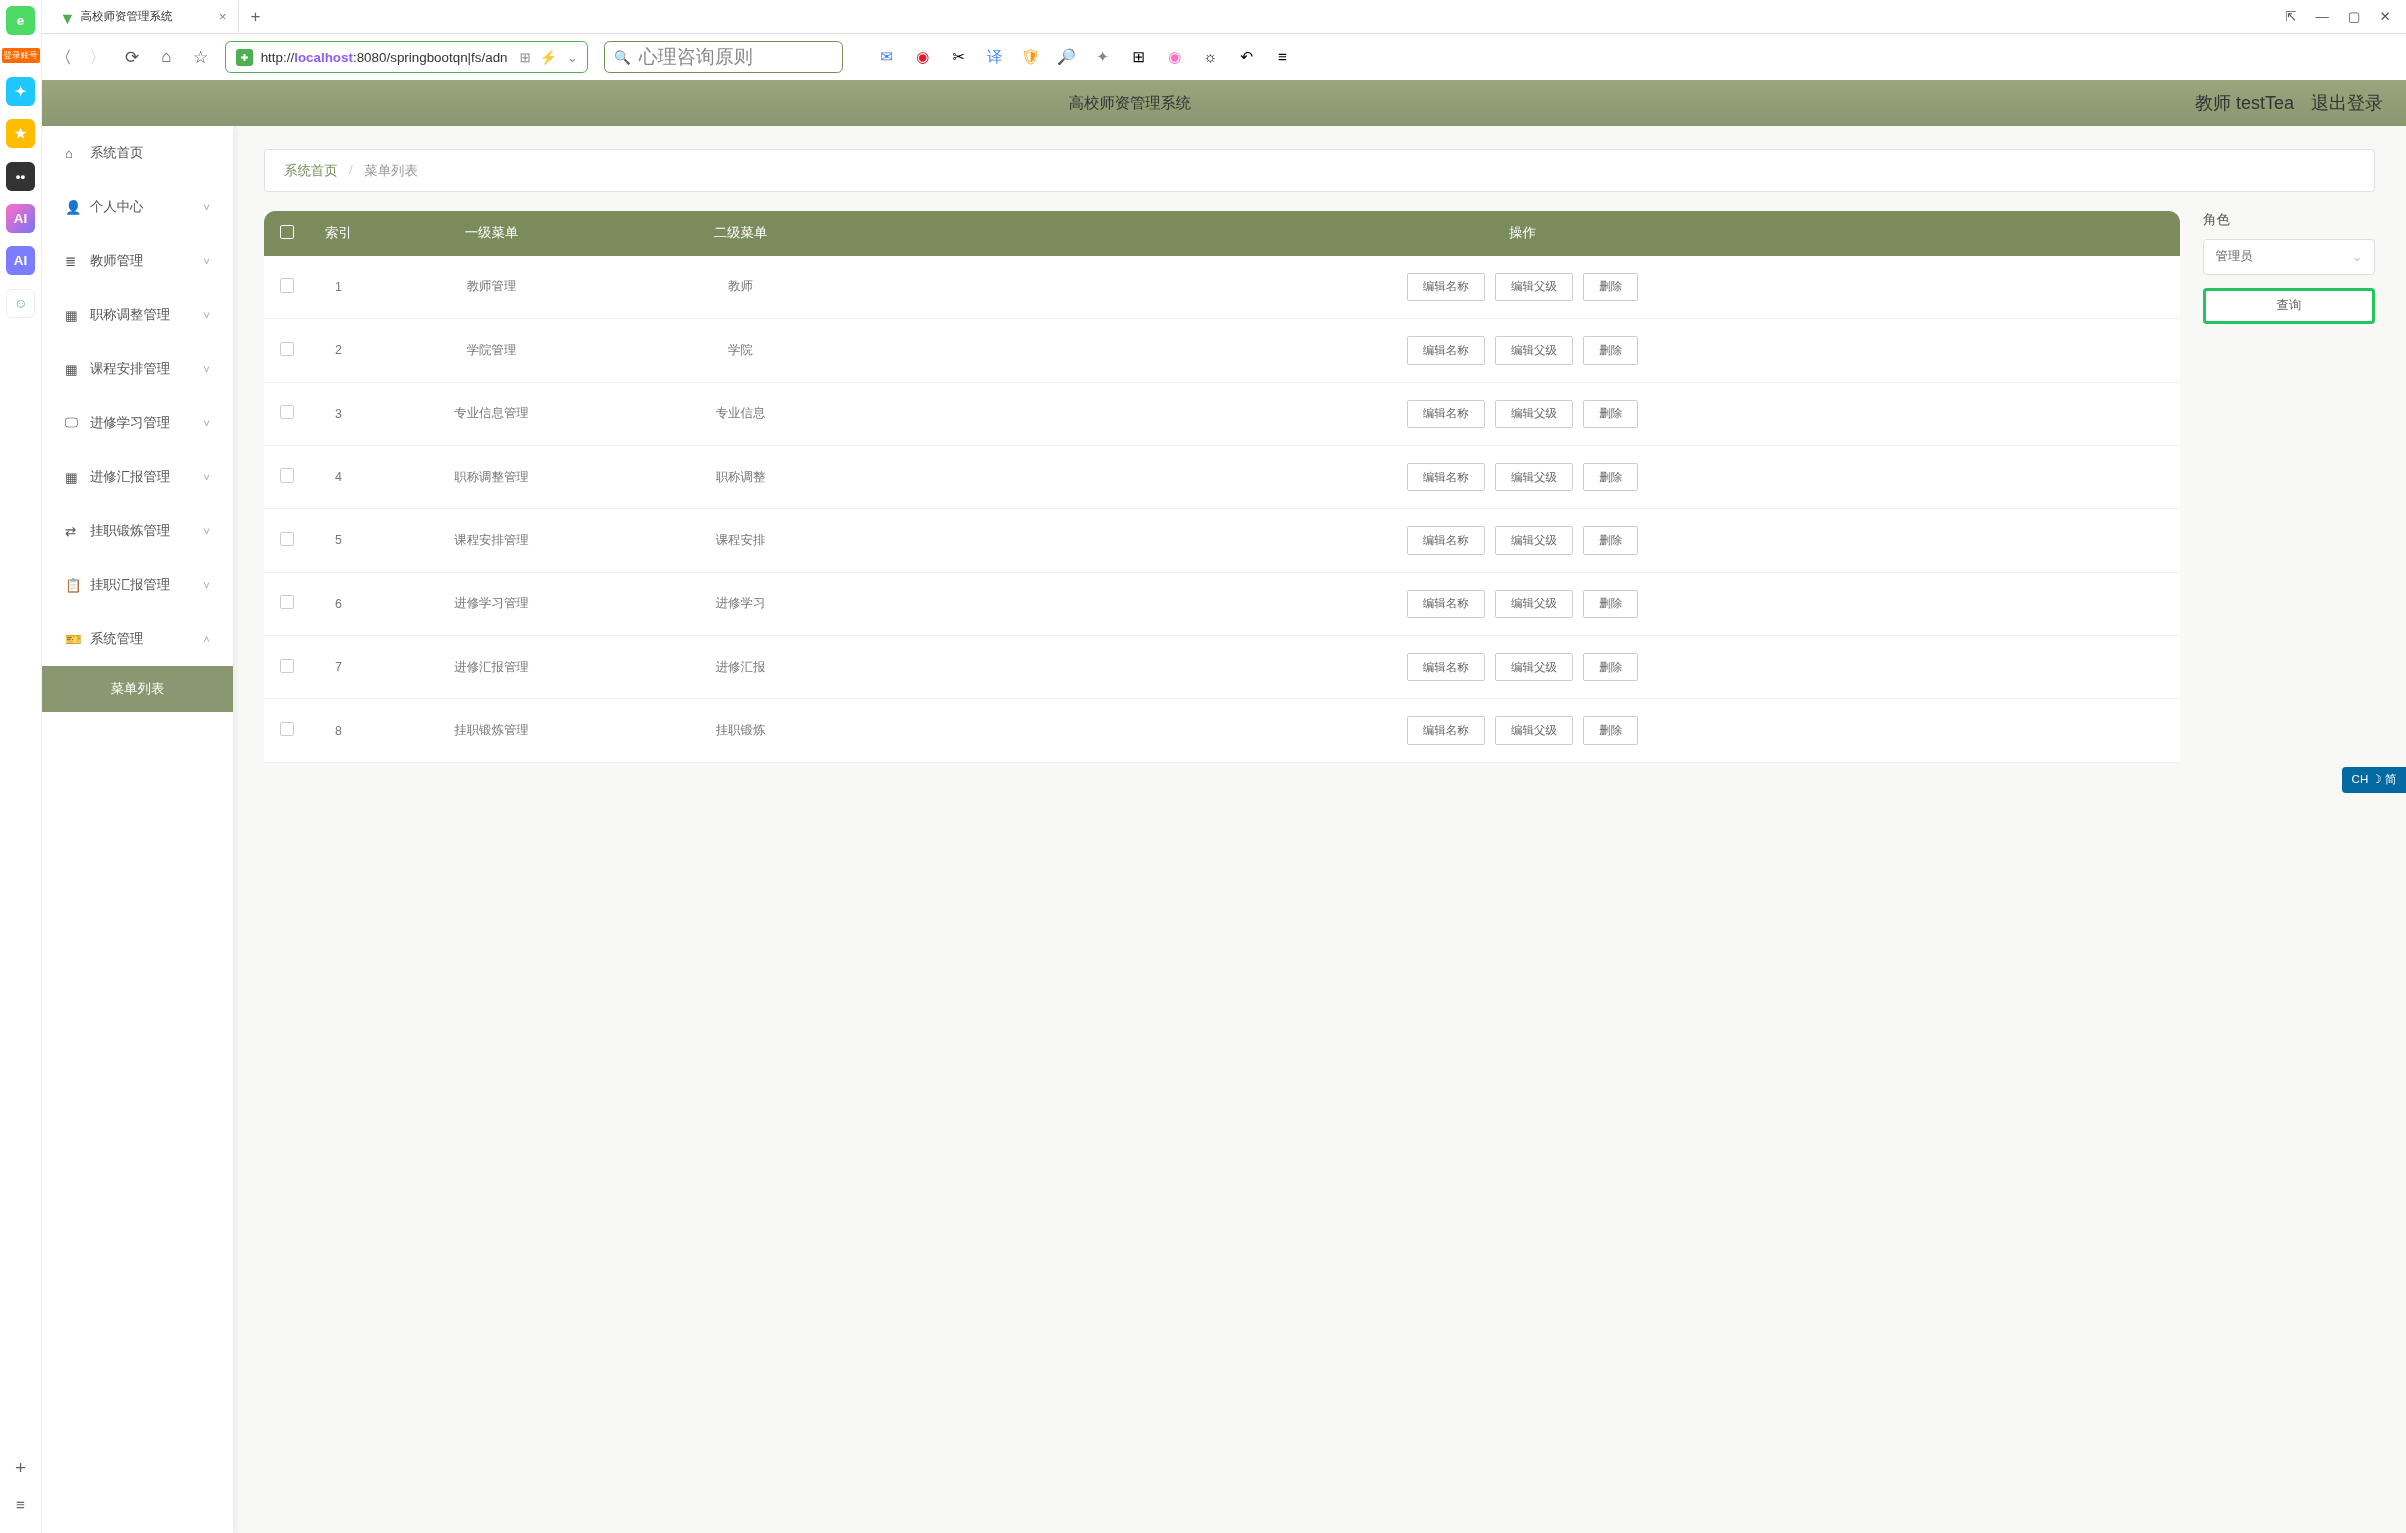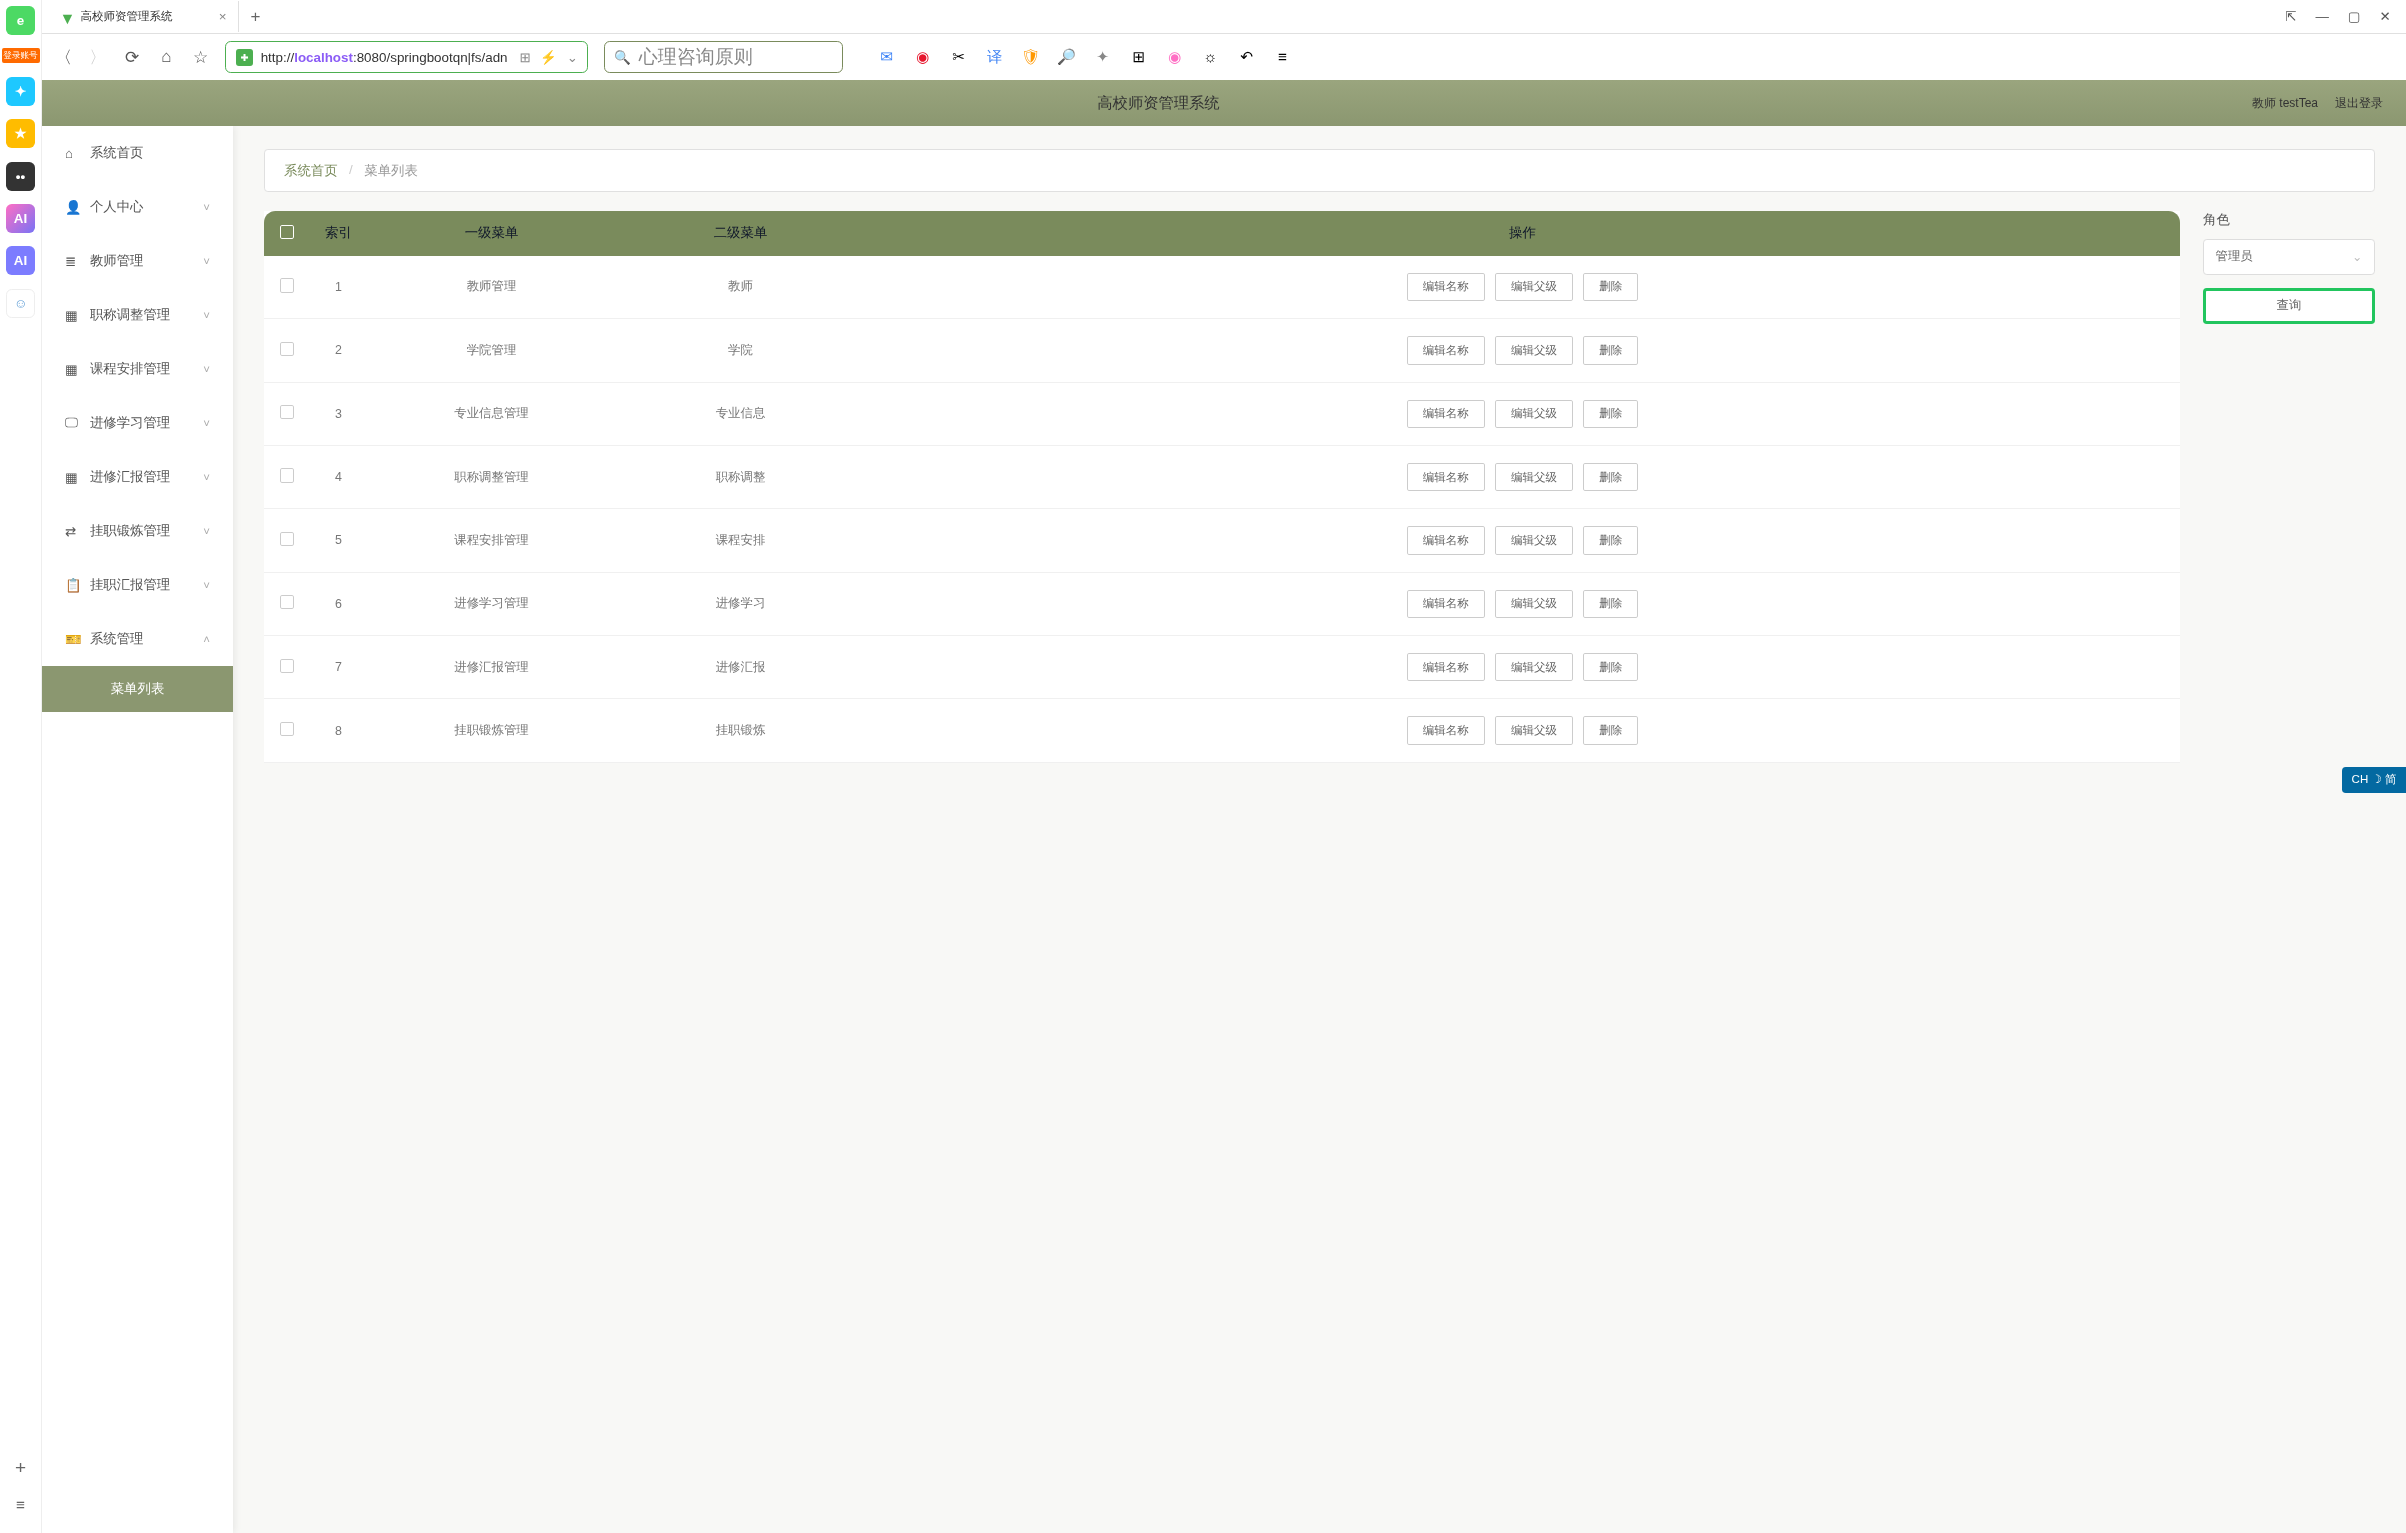--- a/index.html
+++ b/index.html
@@ -32,21 +32,21 @@
 
 .os-sidebar { position: fixed; left: 0; top: 0; width: 42px; height: 100vh; background: #fff; border-right: 1px solid #eee; display: flex; flex-direction: column; align-items: center; padding-top: 5.7px; gap: 13.4px; z-index:100;}
 .os-icon { width: 29px; height: 29px; border-radius: 5.7px; display:flex;align-items:center;justify-content:center;font-size:13.4px;color:#fff;font-weight:bold;}
 .os-login-badge{width:38px;height:15.3px;background:#ff6a00;color:#fff;font-size:8.6px;display:flex;align-items:center;justify-content:center;border-radius:1.9px;}
 .os-bottom { margin-top: auto; margin-bottom: 19px; display:flex;flex-direction:column;gap:17px;align-items:center;color:#666;}
 
 
 .app-container { position: absolute; left: 42px; top: 80px; right: 0; bottom: 0; display: flex; flex-direction: column; }
 .app-header { height: 46px; background: linear-gradient(#9aa57e, #8b9770); display: flex; align-items: center; padding: 0 23px; color: #fff; }
 .app-title { flex: 1; text-align: center; font-size: 15.3px; font-weight: 500; color: #333; }
-.user-box { display: flex; gap: 17px; font-size: 12px; color: #333; font-weight:500;}
+.user-box { display: flex; gap: 17px; font-size: 18px; color: #333; font-weight:500;}
 
 .app-body { flex: 1; display: flex; overflow: hidden; background: #f8f8f6; }
 
 
 .side-menu { width: 191px; background: #fff; box-shadow: 1.9px 0 7.6px rgba(0,0,0,0.08); overflow-y: auto; }
 .menu-item { height: 54px; display: flex; align-items: center; padding: 0 23px; color: #555; font-size: 13.4px; gap: 9.6px; cursor: pointer; position: relative; }
 .menu-item .arrow { margin-left: auto; font-size: 11.5px; color: #aaa; }
 .menu-icon { width: 15.3px; font-size: 13.4px; color: #555; }
 .submenu-item { height: 46px; display: flex; align-items: center; justify-content: center; font-size: 13.4px; cursor: pointer; }
 .submenu-item.active { background: #8b9770; color: #fff; }
@@ -58,21 +58,21 @@
 .breadcrumb .sep { color: #ccc; }
 
 .content-row { display: flex; gap: 23px; }
 .table-wrap { flex: 1; }
 .filter-wrap { width: 172px; }
 .filter-label { font-size: 13.4px; color: #555; margin-bottom: 9.6px; }
 .filter-select { width: 100%; height: 36px; border: 1px solid #ddd; border-radius: 3.8px; background: #fff; padding: 0 11.5px; display: flex; align-items: center; justify-content: space-between; font-size: 12.4px; color: #666; cursor: pointer; margin-bottom: 13.4px; }
 .filter-btn { width: 100%; height: 36px; border: 3px solid #22c55e; border-radius: 3.8px; background: #fff; font-size: 12.4px; color: #666; cursor: pointer; }
 
 table { width: 100%; border-collapse: collapse; background: #fff; }
-thead tr { background: #7a8b5c; color: #0f172a; }
+thead tr { background: #7a8b5c; color: #ffffff; }
 thead tr:first-child th:first-child { border-top-left-radius: 11.5px; }
 thead tr:first-child th:last-child { border-top-right-radius: 11.5px; }
 th { padding: 13.4px 9.6px; font-size: 13.4px; font-weight: 500; text-align: center; }
 th.chk { width: 46px; }
 th.idx { width: 57px; }
 th.l1 { width: 249px; }
 th.l2 { width: 249px; }
 td { padding: 17px 9.6px; text-align: center; font-size: 12.4px; color: #777; border-bottom: 1px solid #f0f0f0; }
 .chk-box { width: 14.3px; height: 14.3px; border: 1px solid #ccc; border-radius: 1.9px; display: inline-block; }
 .op-cell { display: flex; flex-wrap: wrap; gap: 9.6px; justify-content: center; }

